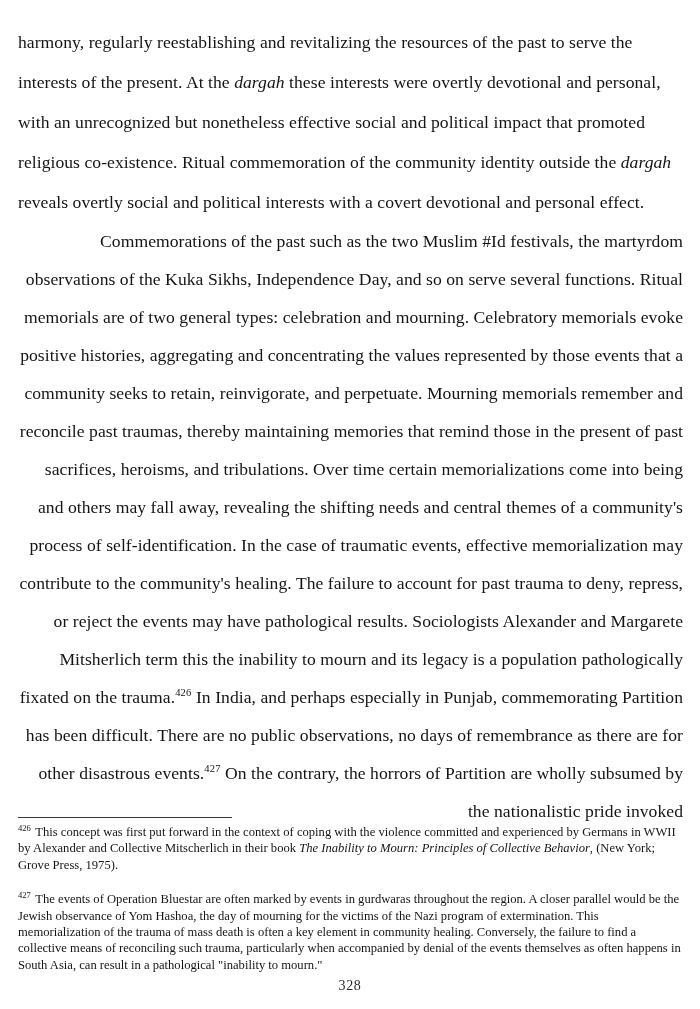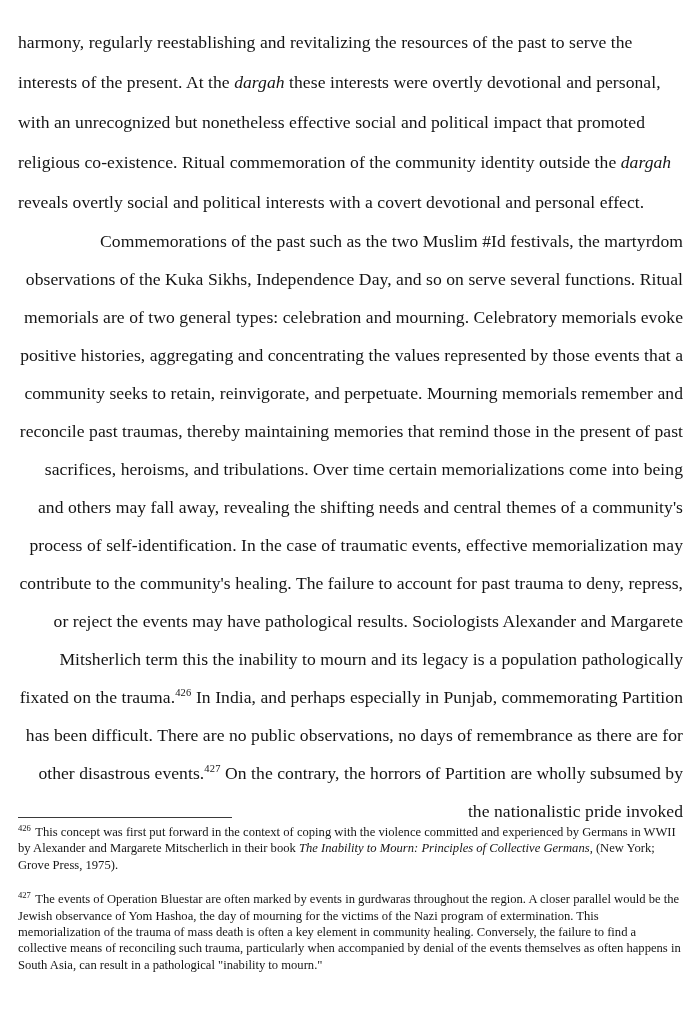--- a/index.html
+++ b/index.html
@@ -103,18 +103,19 @@
 <div class="page">
 
   <div class="body-block">
     <p class="para"><span>harmony, regularly reestablishing and revitalizing the resources of the past to serve the interests of the present.  At the </span><i>dargah</i><span> these interests were overtly devotional and personal, with an unrecognized but nonetheless effective social and political impact that promoted religious co-existence.  Ritual commemoration of the community identity outside the </span><i>dargah</i><span> reveals overtly social and political interests with a covert devotional and personal effect.</span></p>
     <p class="para indent tight"><span>Commemorations of the past such as the two Muslim #Id festivals, the martyrdom observations of the Kuka Sikhs, Independence Day, and so on serve several functions.  Ritual memorials are of two general types: celebration and mourning.  Celebratory memorials evoke positive histories, aggregating and concentrating the values represented by those events that a community seeks to retain, reinvigorate, and perpetuate.  Mourning memorials remember and reconcile past traumas, thereby maintaining memories that remind those in the present of past sacrifices, heroisms, and tribulations.  Over time certain memorializations come into being and others may fall away, revealing the shifting needs and central themes of a community's process of self-identification.  In the case of traumatic events, effective memorialization may contribute to the community's healing.  The failure to account for past trauma to deny, repress, or reject the events may have pathological results.  Sociologists Alexander and Margarete Mitsherlich term this the inability to mourn and its legacy is a population pathologically fixated on the trauma.</span><sup class="fnref">426</sup><span>  In India, and perhaps especially in Punjab, commemorating Partition has been difficult.  There are no public observations, no days of remembrance as there are for other disastrous events.</span><sup class="fnref">427</sup><span>  On the contrary, the horrors of Partition are wholly subsumed by the nationalistic pride invoked</span></p>
   </div>
 
   <div class="fn-rule"></div>
 
   <div class="footnotes">
-    <p class="footnote"><sup>426</sup><span> This concept was first put forward in the context of coping with the violence committed and experienced by Germans in WWII by Alexander and Margarete Mitscherlich in their book </span><i>The Inability to Mourn: Principles of Collective Germans</i><span>, (New York; Grove Press, 1975).</span></p>
+    <p class="footnote"><sup>426</sup><span> This concept was first put forward in the context of coping with the violence committed and experienced by Germans in WWII by Alexander and Collective Mitscherlich in their book </span><i>The Inability to Mourn: Principles of Collective Behavior</i><span>, (New York; Grove Press, 1975).</span></p>
     <p class="footnote"><sup>427</sup><span> The events of Operation Bluestar are often marked by events in gurdwaras throughout the region.  A closer parallel would be the Jewish observance of Yom Hashoa, the day of mourning for the victims of the Nazi program of extermination.  This memorialization of the trauma of mass death is often a key element in community healing.  Conversely, the failure to find a collective means of reconciling such trauma, particularly when accompanied by denial of the events themselves as often happens in South Asia, can result in a pathological "inability to mourn."</span></p>
   </div>
 
+  <div class="page-number">328</div>
 
 </div>
 
 </body></html>

